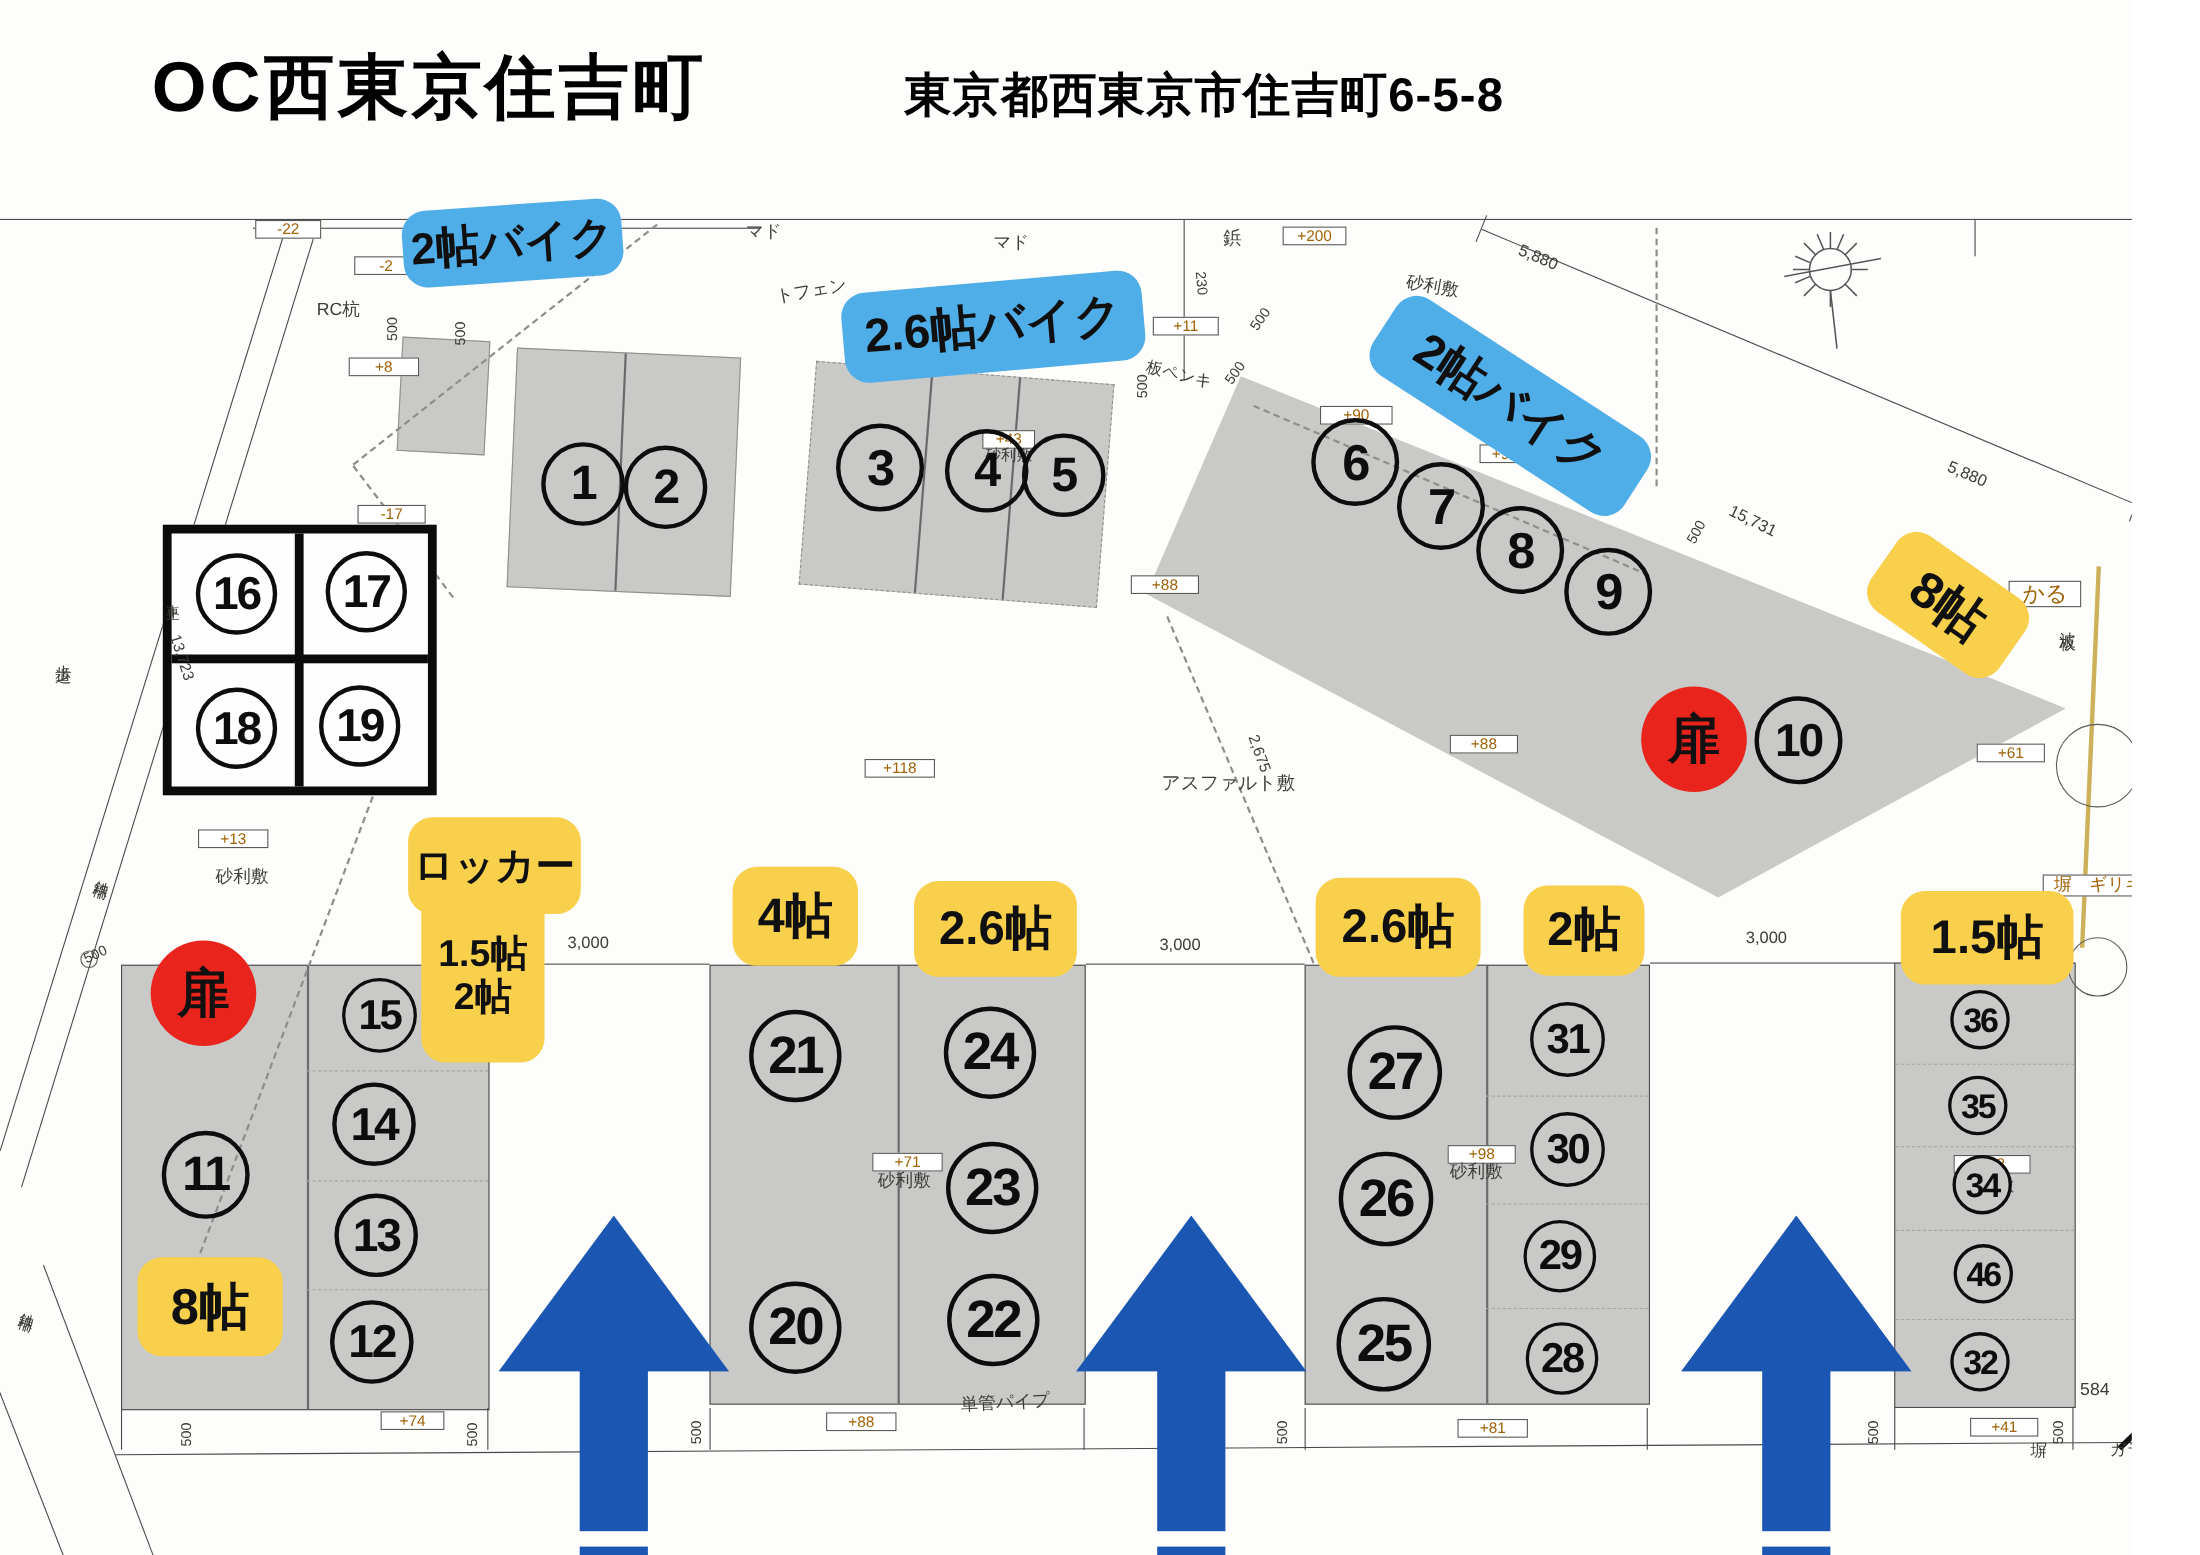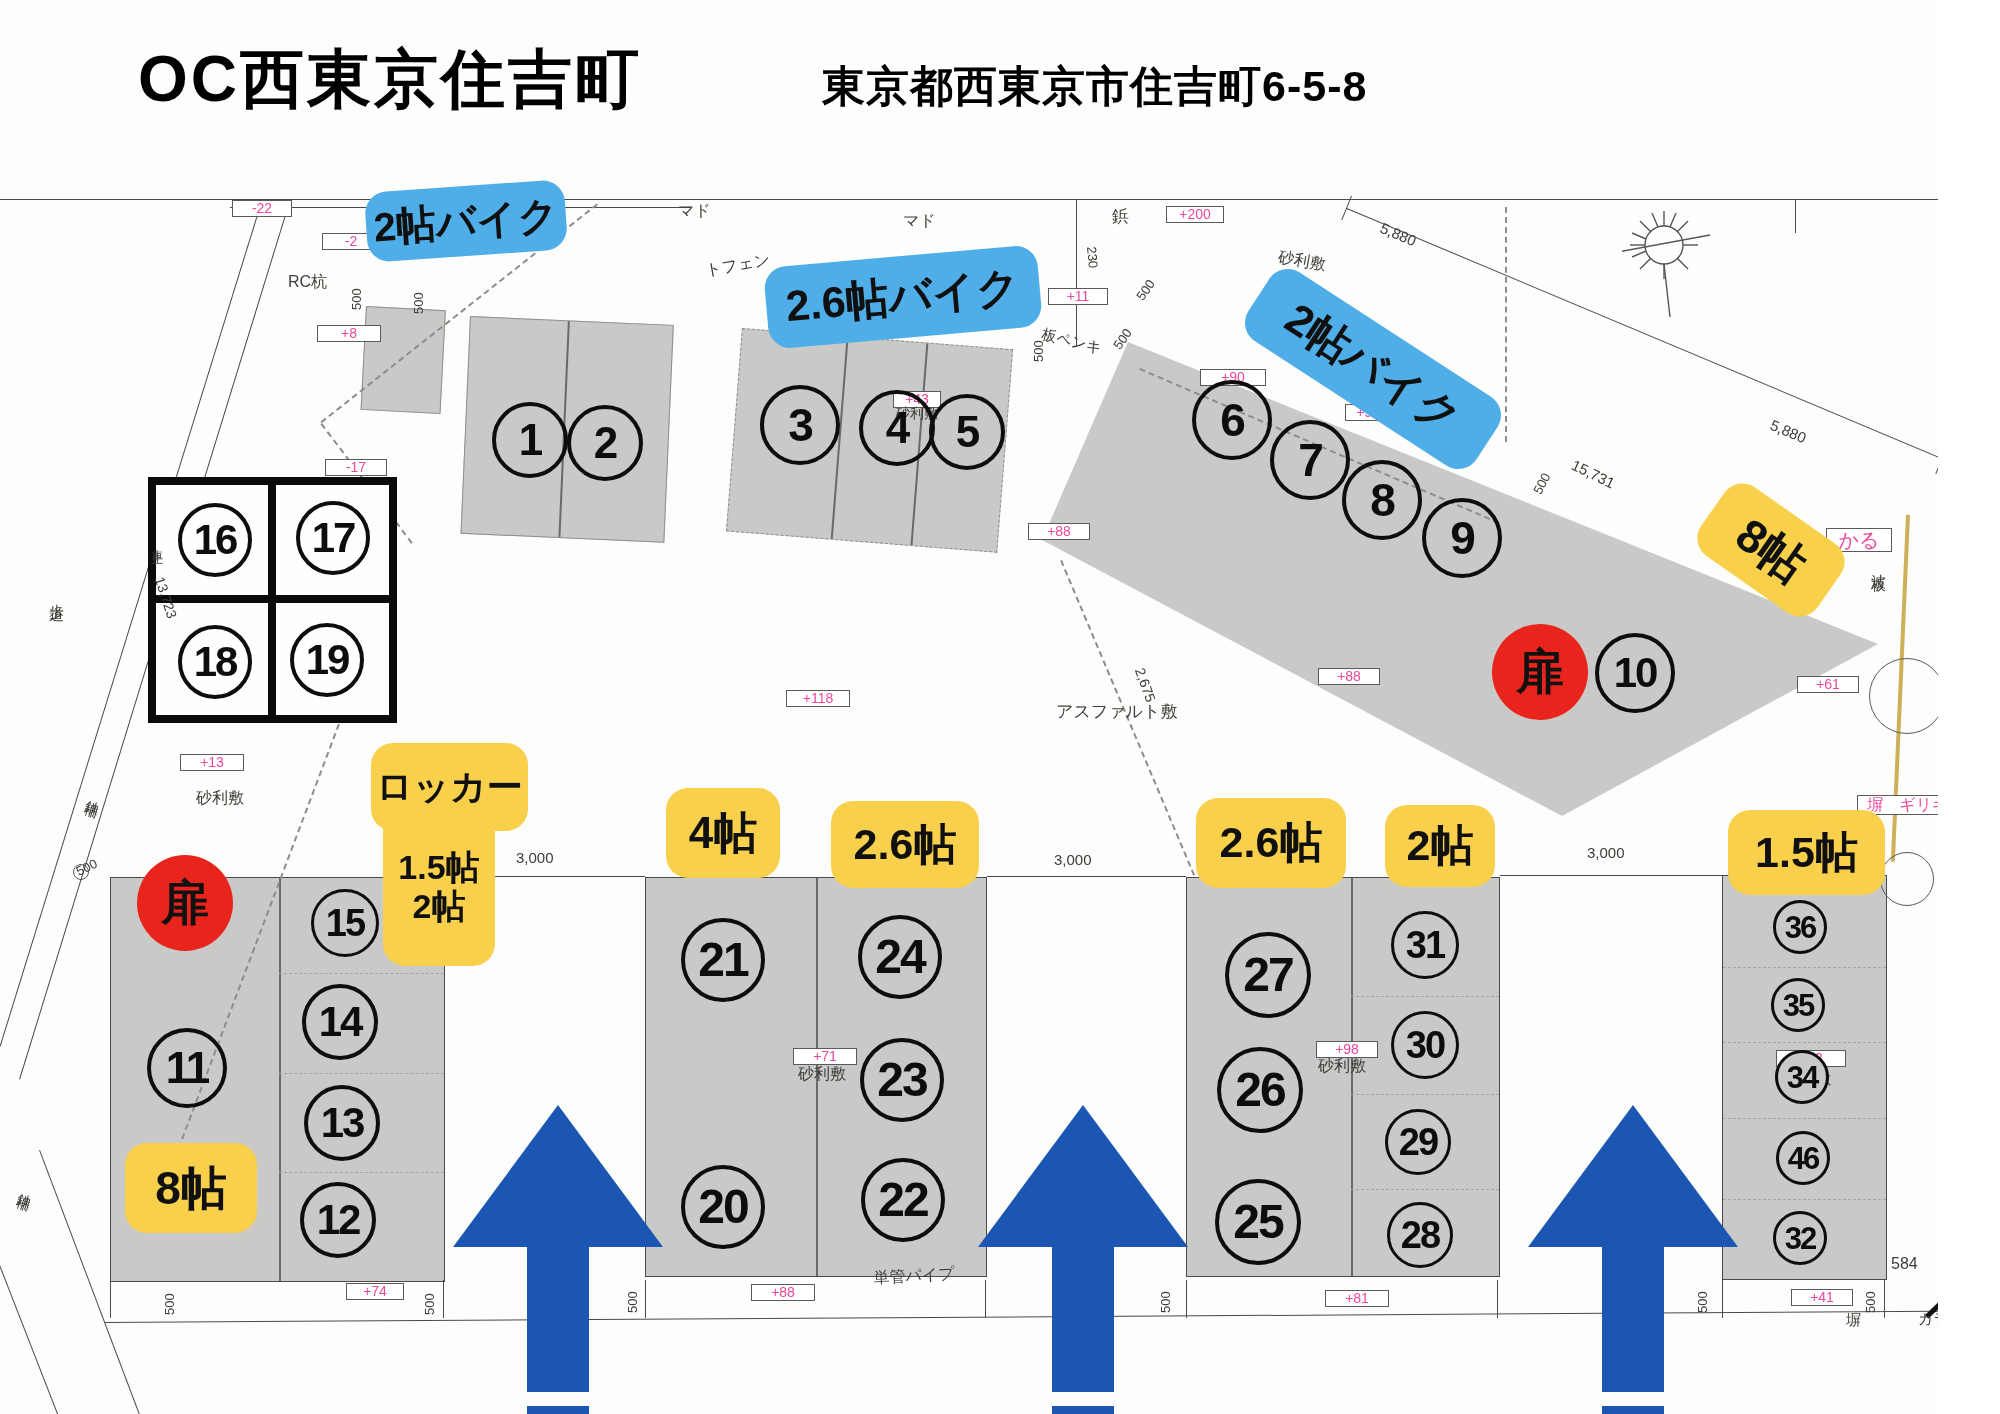--- a/index.html
+++ b/index.html
@@ -17,21 +17,21 @@
   .ocir{position:absolute;border:1.5px solid #5a5a58;border-radius:50%;}
   #grid{position:absolute;left:148px;top:477px;width:249px;height:246px;border:8px solid #0b0b0b;background:#fefefe;box-sizing:border-box;}
   .gv{position:absolute;left:112px;top:0;width:8px;height:100%;background:#0b0b0b;}
   .gh{position:absolute;left:0;top:110px;width:100%;height:8px;background:#0b0b0b;}
   .unit{position:absolute;border:4px solid #0d0d0d;border-radius:50%;display:flex;align-items:center;justify-content:center;font-weight:700;color:#0d0d0d;line-height:1;box-sizing:border-box;letter-spacing:-2px;}
   .sticker{position:absolute;border-radius:22px;display:flex;flex-direction:column;align-items:center;justify-content:center;font-weight:800;color:#101010;transform-origin:center;line-height:1.15;white-space:nowrap;}
   .sticker.blue{background:#4fade8;}
   .sticker.yellow{background:#f8d04b;}
   .door{position:absolute;border-radius:50%;background:#e8241c;display:flex;align-items:center;justify-content:center;font-weight:800;color:#111;}
   .ann{position:absolute;color:#3c3c3a;white-space:nowrap;transform-origin:0 0;line-height:1.1;}
-  .ann.box{border:1.3px solid #5a5a58;background:#fff;text-align:center;color:#ec4899;padding:0 2px;box-sizing:border-box;}
+  .ann.box{border:1.3px solid #5a5a58;background:#fff;text-align:center;color:#a16207;padding:0 2px;box-sizing:border-box;}
   .vtx{writing-mode:vertical-rl;letter-spacing:3px;}
   .ahead{position:absolute;background:#1b57b2;clip-path:polygon(50% 0,100% 100%,0 100%);}
   .astem{position:absolute;background:#1b57b2;}
   .tealln{position:absolute;background:#3fb0c2;height:2.5px;transform-origin:0 0;}
 </style>
 </head>
 <body>
 
 <div id="canvas">
 

